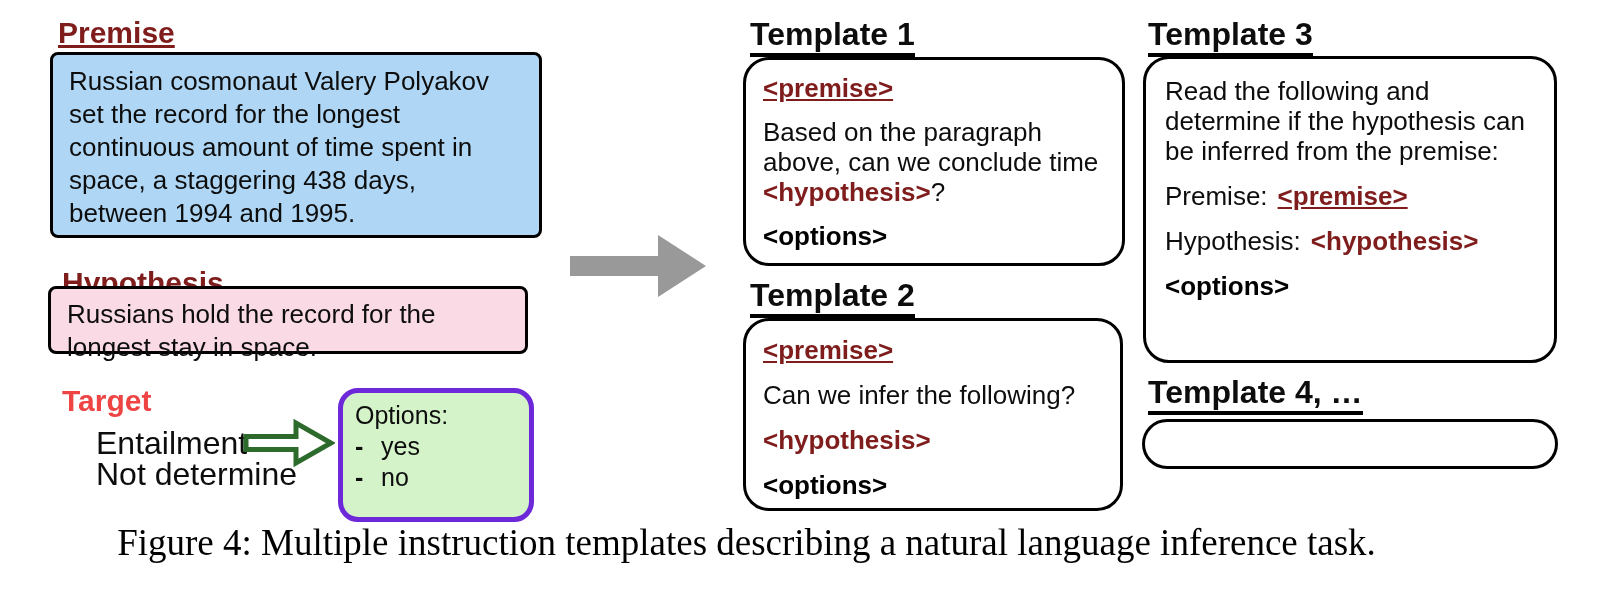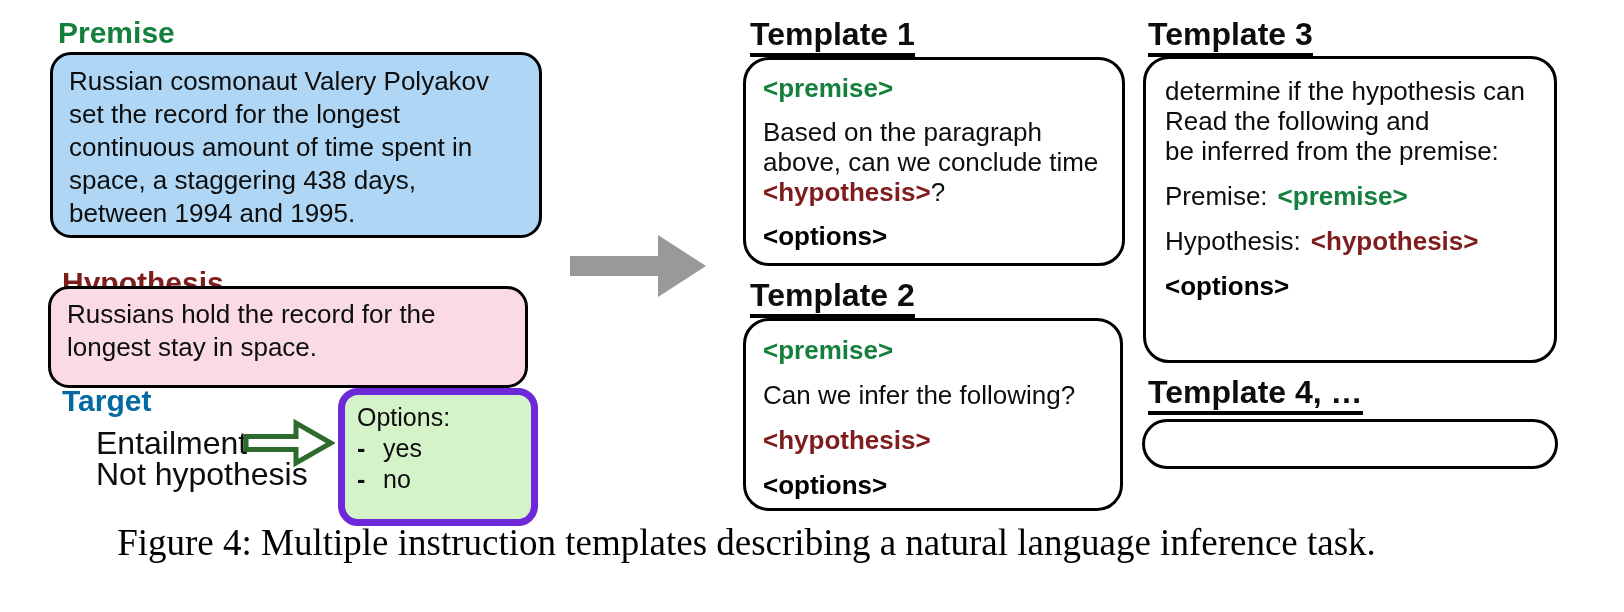--- a/index.html
+++ b/index.html
@@ -2,30 +2,30 @@
 <html><head>
 <meta charset="utf-8">
 <style>
   html,body{margin:0;padding:0;background:#ffffff;}
   .canvas{
     position:relative;width:1624px;height:612px;background:#ffffff;
     font-family:"Liberation Sans", sans-serif;color:#0d0d0d;overflow:hidden;
   }
   .abs{position:absolute;}
   .h-label{font-size:30px;font-weight:700;line-height:34px;white-space:nowrap;}
-  .blue-t{color:#15803d;}
+  .blue-t{color:#7f1d1d;text-decoration:underline;}
   .magenta-t{color:#7f1d1d;}
   .green-t{color:#000000;}
-  .black-t{color:#0369a1;}
+  .black-t{color:#ef4444;}
   .round-box{
-    border:3px solid #000;border-radius:21px;box-sizing:border-box;
+    border:3px solid #000;border-radius:8px;box-sizing:border-box;
     font-size:26px;line-height:33px;
   }
   .premise-box{left:50px;top:52px;width:492px;height:186px;background:#AFD7F5;padding:10px 16px;}
-  .hypothesis-box{left:48px;top:286px;width:480px;height:102px;background:#F9DAE5;padding:9px 16px;}
+  .hypothesis-box{left:48px;top:286px;width:480px;height:68px;background:#F9DAE5;padding:9px 16px;}
   .options-box{left:338px;top:388px;width:162px;height:110px;background:#D4F3C9;border-radius:20px;
                padding:7px 12px;font-size:25px;line-height:31px;}
   .opt-row{display:flex;}
   .opt-dash{font-weight:700;width:26px;}
   .target-vals{font-size:32px;line-height:31px;margin-left:34px;}
   .tpl-heading{
     font-size:32px;font-weight:700;line-height:36px;white-space:nowrap;
     border-bottom:4px solid #000;padding-bottom:1px;display:inline-block;
   }
   .tpl-box{
@@ -62,28 +62,28 @@
 
   <div class="abs h-label magenta-t" style="left:62px;top:266px;">Hypothesis</div>
   <div class="abs round-box hypothesis-box">
     <div>Russians hold the record for the</div>
     <div>longest stay in space.</div>
   </div>
 
   <div class="abs h-label black-t" style="left:62px;top:384px;">Target</div>
   <div class="abs target-vals" style="left:62px;top:428px;">
     <div>Entailment</div>
-    <div>Not hypothesis</div>
+    <div>Not determine</div>
   </div>
 
   <svg class="abs" style="left:243px;top:417px;" width="92" height="52" viewBox="0 0 92 52">
     <polygon points="3,19.5 53,19.5 53,6 88,26 53,46 53,32.5 3,32.5" fill="#ffffff" stroke="#2D6B2D" stroke-width="5" stroke-linejoin="miter"></polygon>
   </svg>
 
-  <div class="abs options-box" style="border:7px solid #6d28d9;">
+  <div class="abs options-box" style="border:5px solid #6d28d9;">
     <div>Options:</div>
     <div class="opt-row">
       <span class="opt-dash">-</span>
       <span>yes</span>
     </div>
     <div class="opt-row">
       <span class="opt-dash">-</span>
       <span>no</span>
     </div>
   </div>
@@ -112,22 +112,22 @@
     <div class="tag blue-t">&lt;premise&gt;</div>
     <div class="gap-top-sm">Can we infer the following?</div>
     <div class="tag magenta-t gap-top-sm">&lt;hypothesis&gt;</div>
     <div class="tag green-t gap-top-sm">&lt;options&gt;</div>
   </div>
 
   <div class="abs" style="left:1148px;top:16px;">
     <span class="tpl-heading">Template 3</span>
   </div>
   <div class="abs tpl-box t3-box">
+    <div>Read the following and</div>
     <div>determine if the hypothesis can</div>
-    <div>Read the following and</div>
     <div>be inferred from the premise:</div>
     <div class="gap-top-sm">
       <span class="lbl-sp">Premise:</span><span class="tag blue-t">&lt;premise&gt;</span>
     </div>
     <div class="gap-top-sm">
       <span class="lbl-sp">Hypothesis:</span><span class="tag magenta-t">&lt;hypothesis&gt;</span>
     </div>
     <div class="tag green-t gap-top-sm">&lt;options&gt;</div>
   </div>
 

